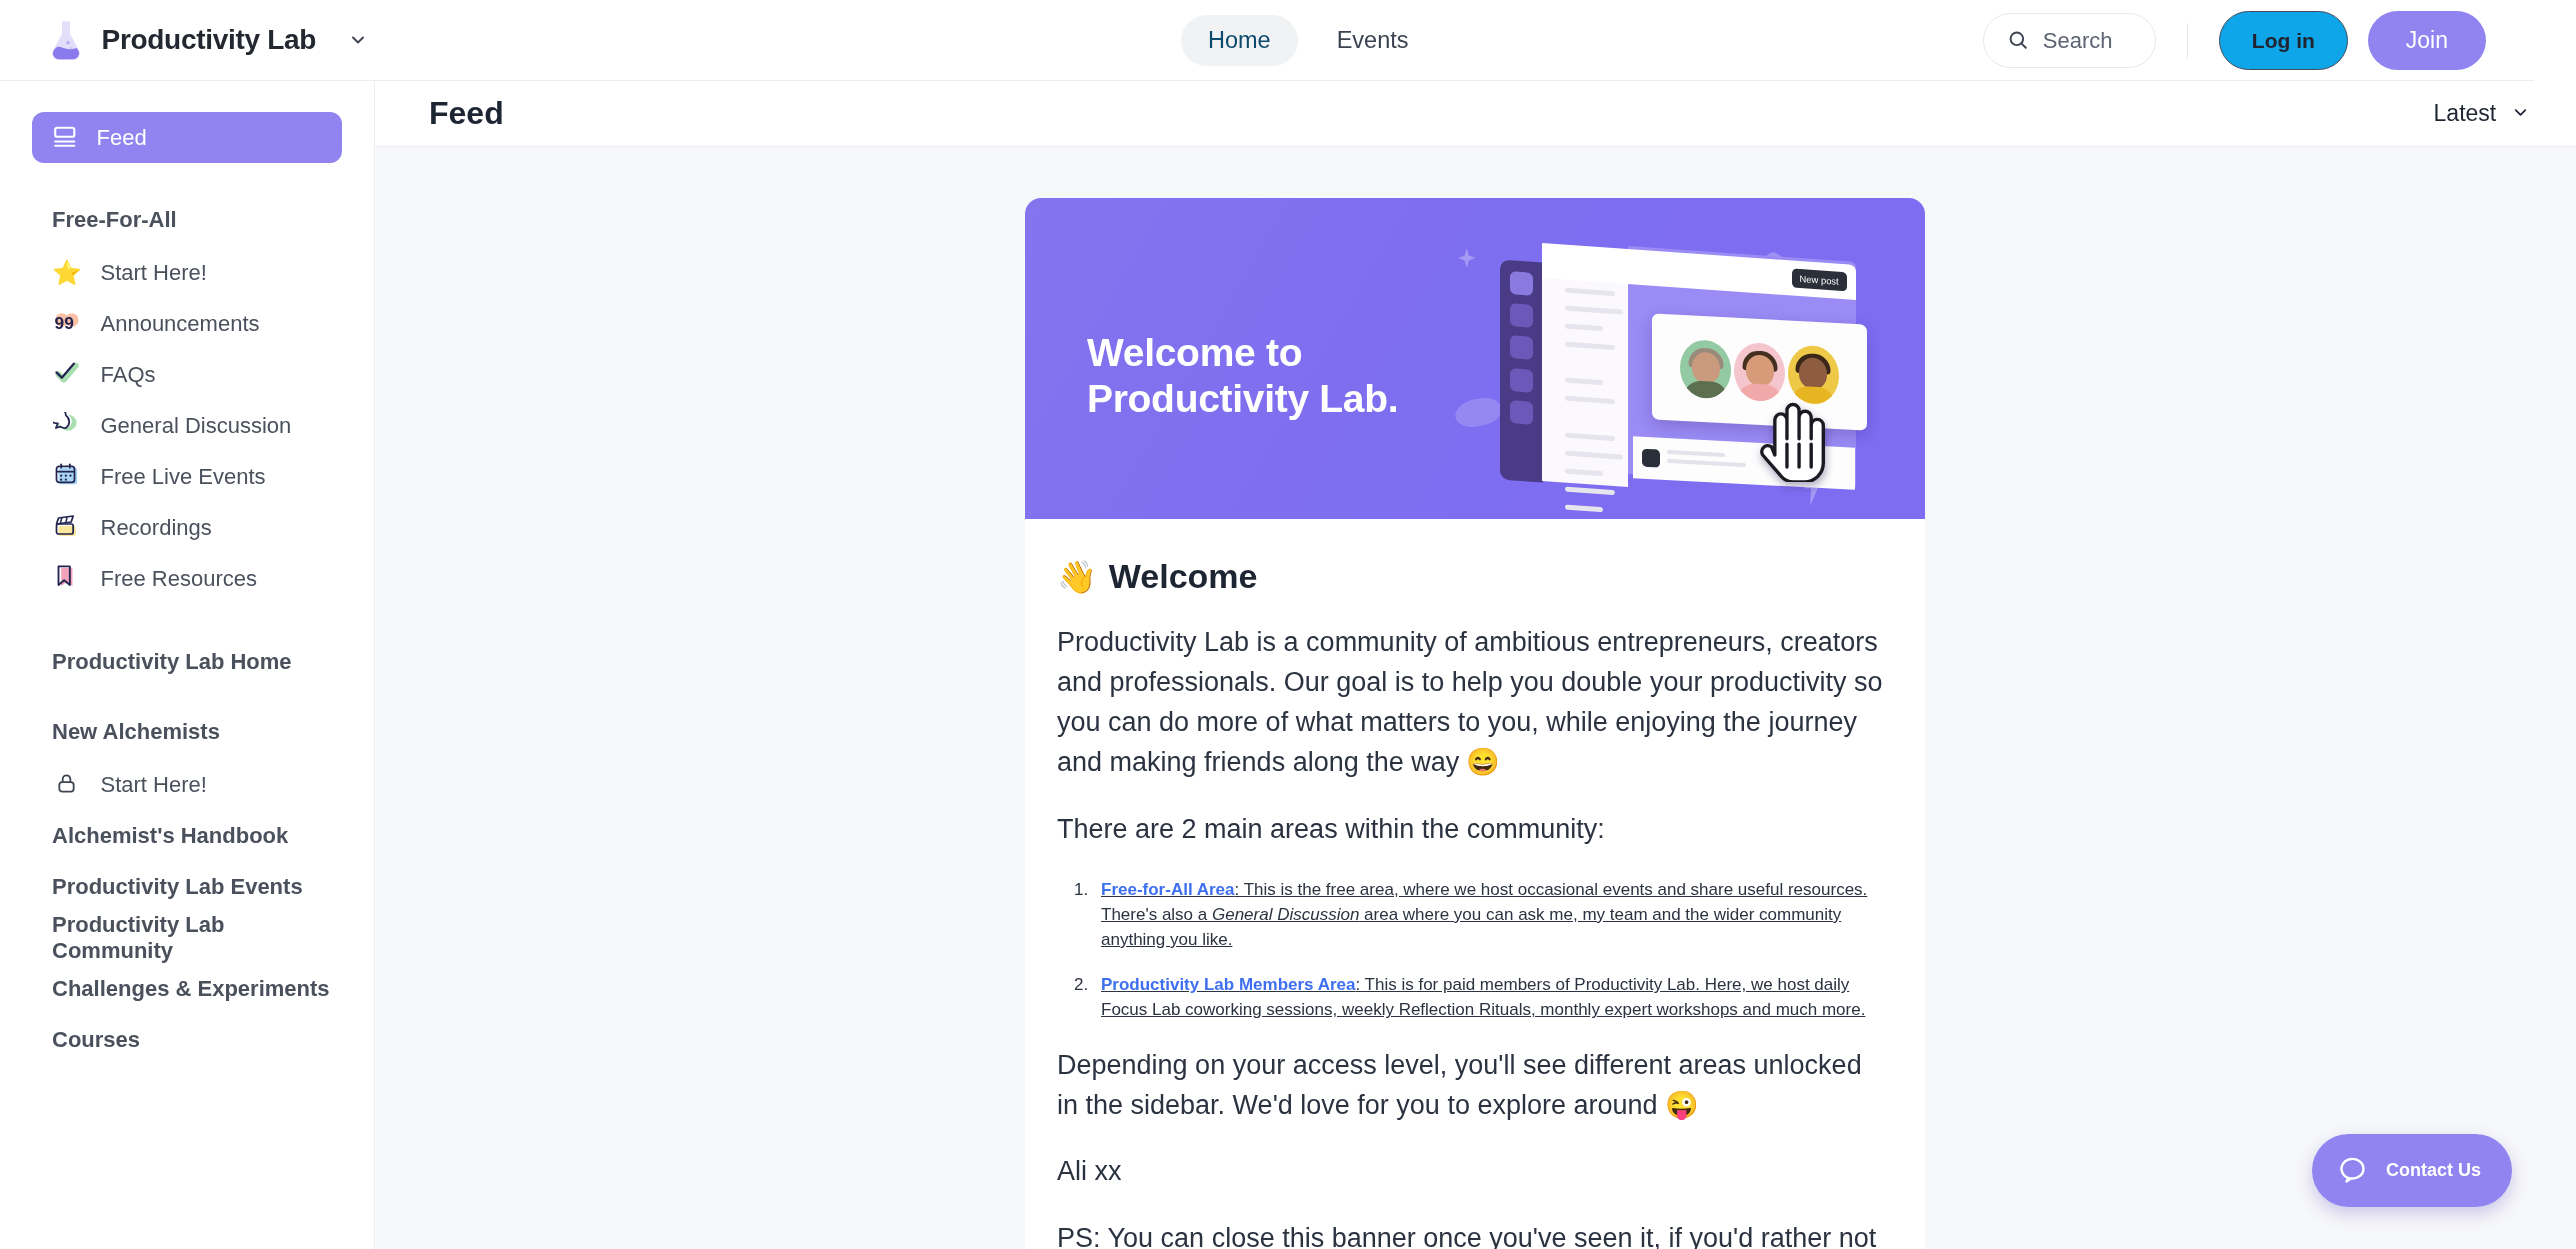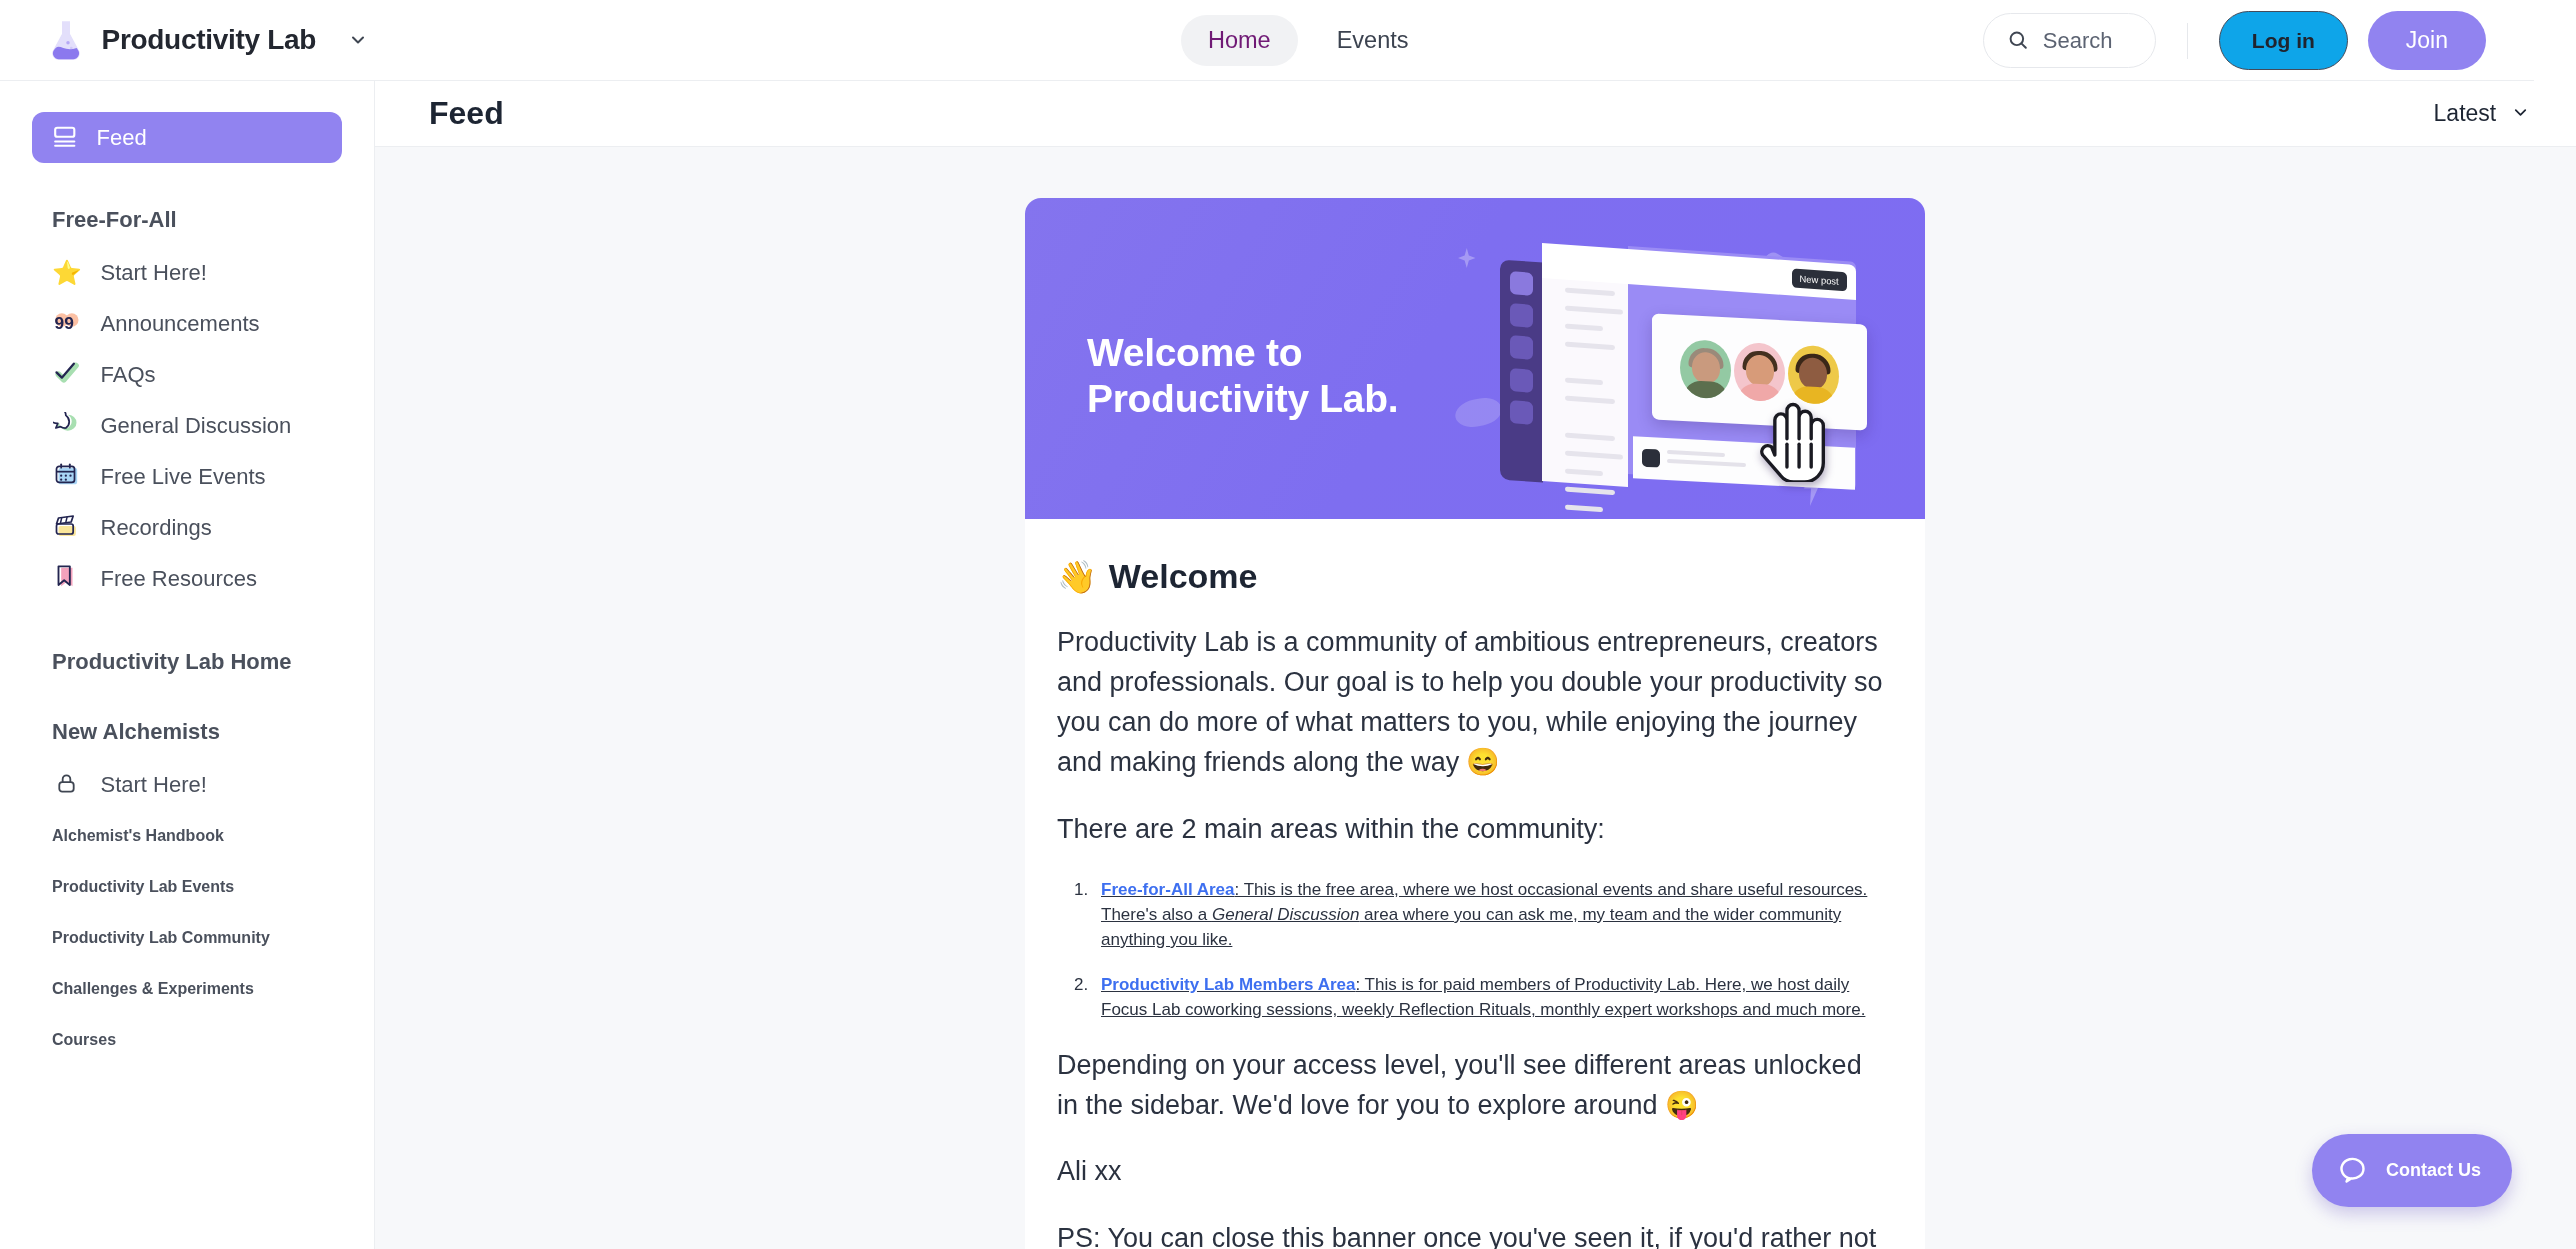--- a/index.html
+++ b/index.html
@@ -29,21 +29,21 @@
 
   .nav-center {
     position: absolute; left: 1181px; top: 0; height: 81px;
     display: flex; align-items: center; gap: 12px;
   }
   .nav-pill {
     padding: 12px 27px; border-radius: 671px;
     font-size: 23.5px; color: #3c4350; background: transparent;
     white-space: nowrap;
   }
-  .nav-pill.active { background: #f1f2f4; color: #701a75; }
+  .nav-pill.active { background: #f1f2f4; color: #0c4a6e; }
 
   .top-right {
     position: absolute; right: 48px; top: 0; height: 81px;
     display: flex; align-items: center;
   }
   .search-pill {
     display: flex; align-items: center; gap: 14.8px;
     width: 173px; height: 55px; border: 1.3px solid #e6e8ec;
     border-radius: 671px; padding: 0 23px; background: #fff;
   }
@@ -80,21 +80,21 @@
     font-size: 22px; font-weight: 700; color: #4a505c;
     margin: 44px 0 14.8px 20px;
   }
   .side-item {
     display: flex; align-items: center; gap: 19px;
     height: 51px; padding-left: 20px; border-radius: 12px;
   }
   .side-item .lbl { font-size: 22px; color: #4a505c; }
   .side-emoji { width: 29.5px; font-size: 24px; line-height: 1; text-align: center; display:block;}
   .side-section-only {
-    font-size: 16px; font-weight: 700; color: #4a505c;
+    font-size: 22px; font-weight: 700; color: #4a505c;
     margin: 0 0 0 20px; height: 51px; display: flex; align-items: center;
   }
 
   
   .main {
     position: absolute; top: 81px; left: 375px;
     width: 2201px; height: 1168px; background: #f7f8fa;
   }
   .feed-header {
     height: 66px; background: #ffffff;

